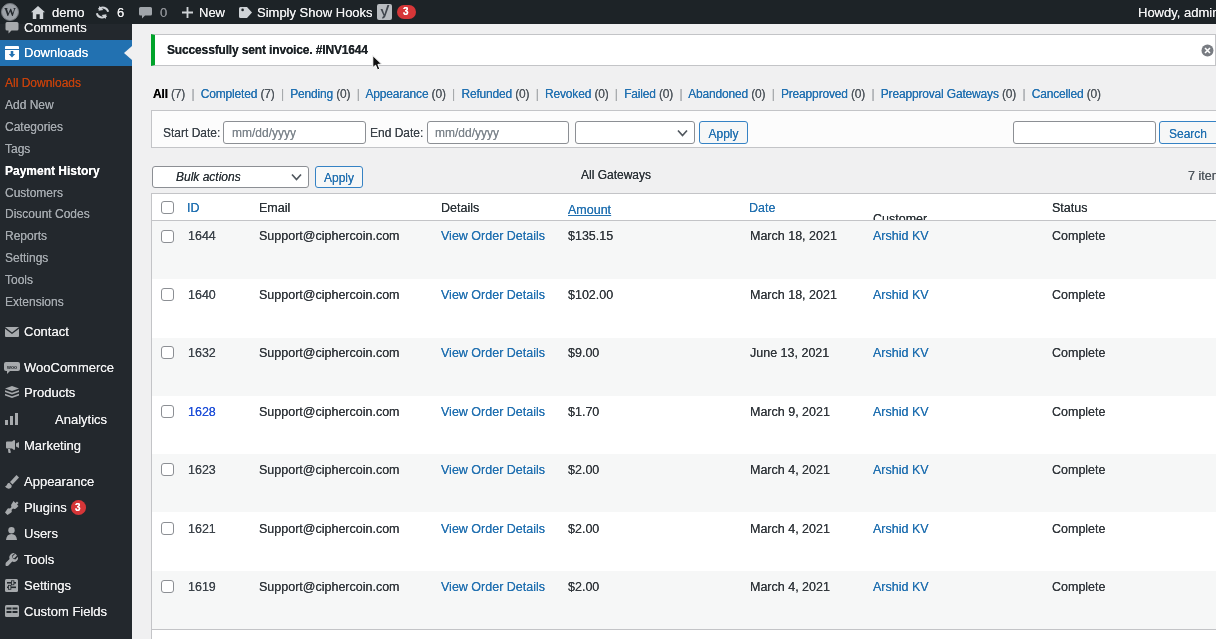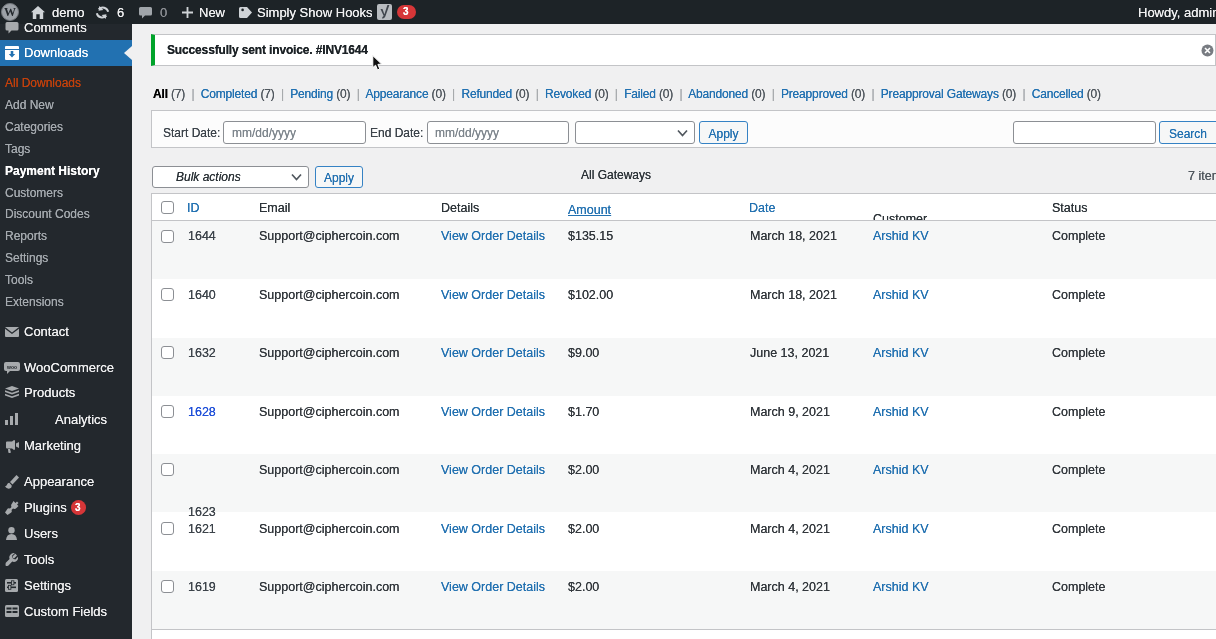--- a/index.html
+++ b/index.html
@@ -266,21 +266,21 @@
   <div class="cb" style="left:161px;top:405px;"></div>
   <div class="txt ctr tbl" style="left:188px;top:411.5px;color:#1d4ed8;">1628</div>
   <div class="txt ctr tbl" style="left:259px;top:411.5px;">Support@ciphercoin.com</div>
   <div class="txt ctr blue tbl" style="left:441px;top:411.5px;">View Order Details</div>
   <div class="txt ctr tbl" style="left:568px;top:411.5px;">$1.70</div>
   <div class="txt ctr tbl" style="left:750px;top:411.5px;">March 9, 2021</div>
   <div class="txt ctr blue tbl" style="left:873px;top:411.5px;">Arshid KV</div>
   <div class="txt ctr tbl" style="left:1052px;top:411.5px;">Complete</div>
 
   <div class="cb" style="left:161px;top:463px;"></div>
-  <div class="txt ctr tbl" style="left:188px;top:470px;color:#3c434a;margin-top:42px;">1623</div>
+  <div class="txt ctr tbl" style="left:188px;top:470px;color:#3c434a;">1623</div>
   <div class="txt ctr tbl" style="left:259px;top:470px;">Support@ciphercoin.com</div>
   <div class="txt ctr blue tbl" style="left:441px;top:470px;">View Order Details</div>
   <div class="txt ctr tbl" style="left:568px;top:470px;">$2.00</div>
   <div class="txt ctr tbl" style="left:750px;top:470px;">March 4, 2021</div>
   <div class="txt ctr blue tbl" style="left:873px;top:470px;">Arshid KV</div>
   <div class="txt ctr tbl" style="left:1052px;top:470px;">Complete</div>
 
   <div class="cb" style="left:161px;top:522px;"></div>
   <div class="txt ctr tbl" style="left:188px;top:528.5px;color:#3c434a;">1621</div>
   <div class="txt ctr tbl" style="left:259px;top:528.5px;">Support@ciphercoin.com</div>

